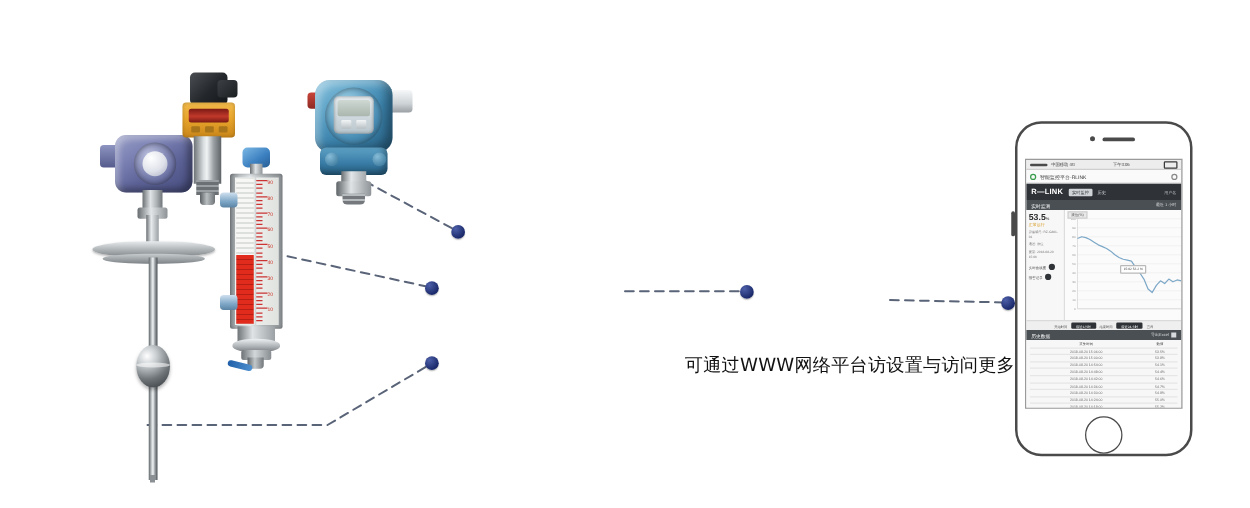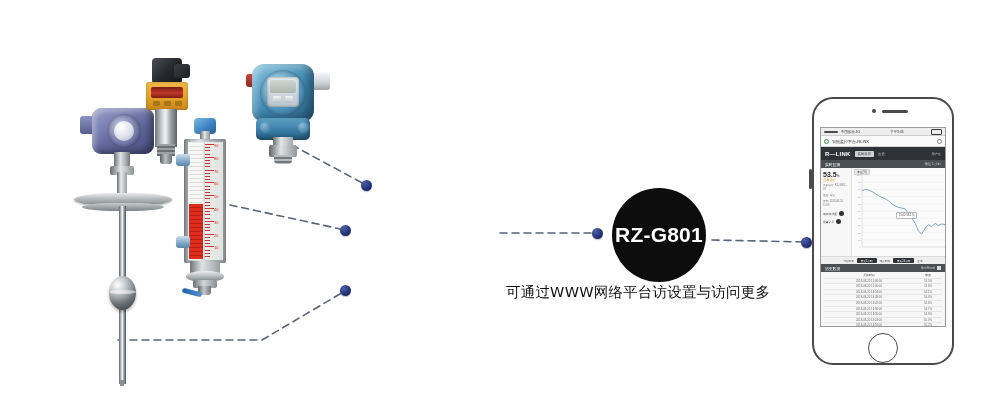--- a/index.html
+++ b/index.html
@@ -163,21 +163,21 @@
   
   .dot{position:absolute;width:11px;height:11px;border-radius:50%;
     background:radial-gradient(circle at 32% 28%,#4d5fa8,#1b2a6b 70%,#121c4d);
     box-shadow:0 1px 1px rgba(0,0,0,.25);}
   svg.links{position:absolute;left:0;top:0;width:1000px;height:406px;pointer-events:none;}
 
   
   #badge{left:612px;top:188px;width:94px;height:94px;border-radius:50%;
     background:#0d0d0d;display:flex;align-items:center;justify-content:center;}
   #badge span{color:#ffffff;font-size:21px;font-weight:bold;letter-spacing:.2px;}
-  #badgeCaption{left:506px;top:283px;width:306px;text-align:left;
+  #badgeCaption{left:506px;top:283px;width:306px;text-align:right;
     font-size:14.5px;color:#111;font-family:"DejaVu Sans","Liberation Sans",sans-serif;
     font-weight:500;letter-spacing:.2px;white-space:nowrap;}
 
   
   #phone{left:812px;top:97px;width:142px;height:268px;}
   .ph-frame{position:absolute;left:0;top:0;width:142px;height:268px;border-radius:21px;
     background:#ffffff;border:2.2px solid #4a4a4a;box-sizing:border-box;}
   .ph-cam{position:absolute;left:60px;top:12px;width:4px;height:4px;border-radius:50%;background:#4a4a4a;}
   .ph-spk{position:absolute;left:70px;top:13px;width:26px;height:3px;border-radius:2px;background:#4a4a4a;}
   .ph-home{position:absolute;left:56px;top:236px;width:30px;height:30px;border-radius:50%;
@@ -366,23 +366,20 @@
 
 
   <div id="dots">
       <div class="dot" style="left: 361px; top: 180px;"></div>
       <div class="dot" style="left: 340px; top: 225px;"></div>
       <div class="dot" style="left: 340px; top: 285px;"></div>
       <div class="dot" style="left: 592px; top: 228px;"></div>
       <div class="dot" style="left: 801px; top: 237px;"></div>
     </div>
 
-  <div class="abs" id="badge">
-    <span>RZ-G801</span>
-  </div>
   <div class="abs" id="badgeCaption">可通过WWW网络平台访设置与访问更多</div>
 
   <div class="abs" id="phone">
     <div class="ph-frame"></div>
     <div class="ph-sidebtn"></div>
     <div class="ph-cam"></div>
     <div class="ph-spk"></div>
     <div class="ph-home"></div>
 
     <div class="ph-screen">

